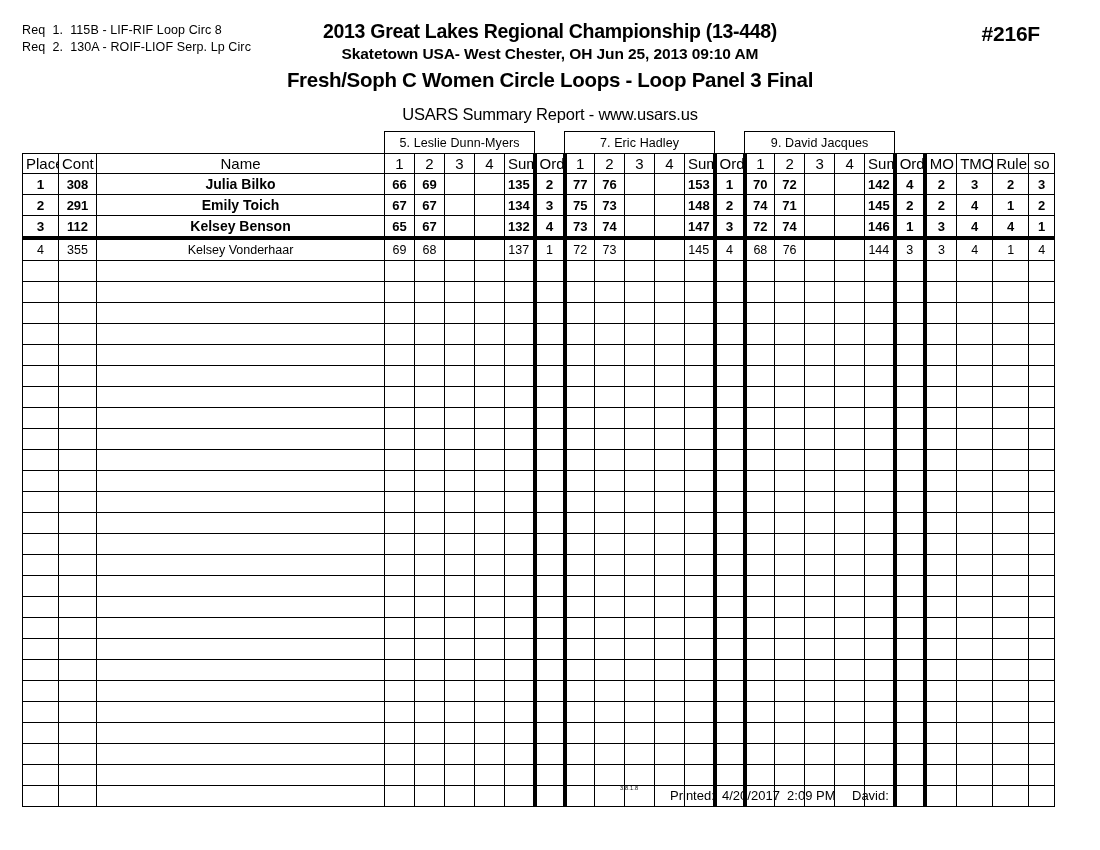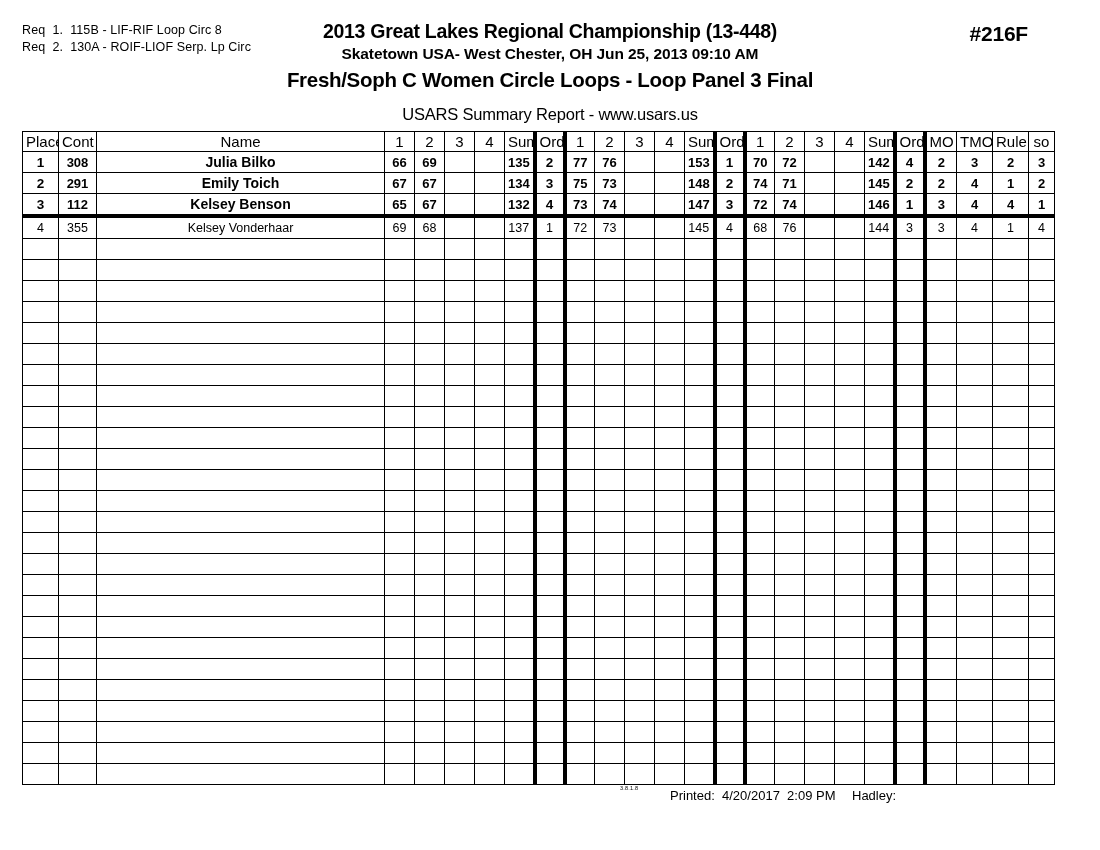--- a/index.html
+++ b/index.html
@@ -23,21 +23,21 @@
     top: 22px;
     font-size: 12.5px;
     line-height: 17px;
     letter-spacing: 0.1px;
     white-space: nowrap;
   }
   .req-line { white-space: pre; }
 
   .event-num {
     position: absolute;
-    right: 72px;
+    right: 60px;
     top: 22px;
     font-size: 21px;
     font-weight: bold;
     letter-spacing: -0.2px;
   }
 
   .titles {
     position: absolute;
     left: 0;
     right: 0;
@@ -211,20 +211,35 @@
         <col style="width:30px">
         <col style="width:30px">
       <col style="width:30px">
       <col style="width:32px">
         <col style="width:36px">
         <col style="width:36px">
         <col style="width:26px">
     </colgroup>
     <tbody>
 
+      <tr class="judge-band">
+        <td class="band-gap"></td>
+        <td class="band-gap"></td>
+        <td class="band-gap"></td>
+        <td class="judge-name" colspan="5">5.  Leslie Dunn-Myers</td>
+        <td class="band-gap"></td>
+        <td class="judge-name" colspan="5">7.  Eric Hadley</td>
+        <td class="band-gap"></td>
+        <td class="judge-name" colspan="5">9.  David Jacques</td>
+        <td class="band-gap"></td>
+        <td class="band-gap"></td>
+        <td class="band-gap"></td>
+        <td class="band-gap"></td>
+        <td class="band-gap"></td>
+      </tr>
 
       <tr class="col-head">
         <td>Place</td>
         <td>Cont</td>
         <td class="lbl-left">Name</td>
 
         <td>1</td>
         <td>2</td>
         <td>3</td>
         <td>4</td>
@@ -1061,14 +1076,14 @@
           <td class="num"></td>
           <td class="num"></td>
         </tr>
       </tbody>
   </table>
 </div>
 
 <div class="footer">
   <div class="ver">3.8.1.8</div>
   <div class="printed">Printed:  4/20/2017  2:09 PM</div>
-  <div class="scorer">Hadley:</div>
+  <div class="scorer">David:</div>
 </div>
 
 </body></html>

